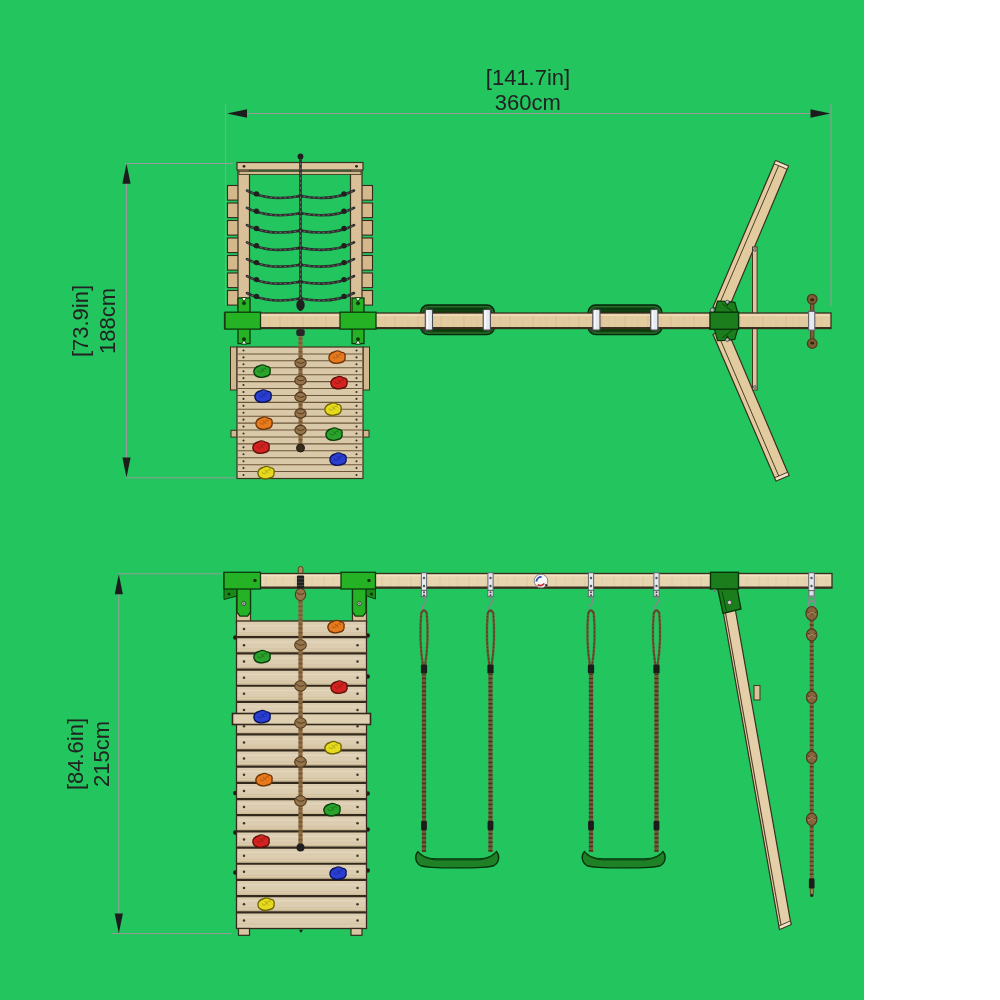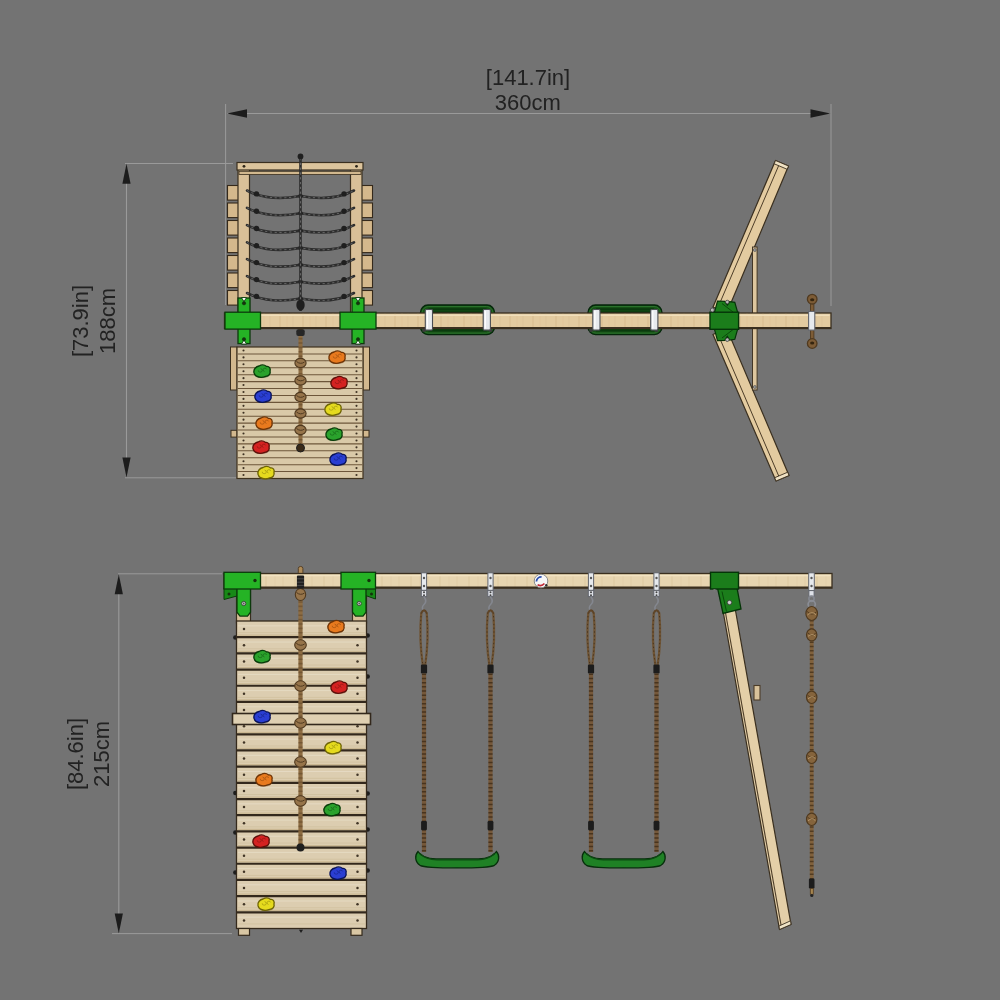--- a/index.html
+++ b/index.html
@@ -1,15 +1,15 @@
 <!DOCTYPE html>
 <html><head><meta charset="utf-8">
 <style>
 html,body{margin:0;padding:0;background:#ffffff;}
-#page{position:relative;width:1000px;height:1000px;background:#737373;overflow:hidden;}
+#page{position:relative;width:864px;height:1000px;background:#22c55e;overflow:hidden;}
 </style></head>
 <body>
 <div id="page">
 <svg width="1000" height="1000" viewBox="0 0 1000 1000">
 <defs>
 <pattern id="gv" width="23" height="12" patternUnits="userSpaceOnUse">
  <path d="M4,0 V12" stroke="#c9a876" stroke-width="1.3" opacity="0.35"></path>
  <path d="M11,0 V12" stroke="#d8bd90" stroke-width="1" opacity="0.4"></path>
  <path d="M17,0 V12" stroke="#cfae7d" stroke-width="0.8" opacity="0.3"></path>
 </pattern>

